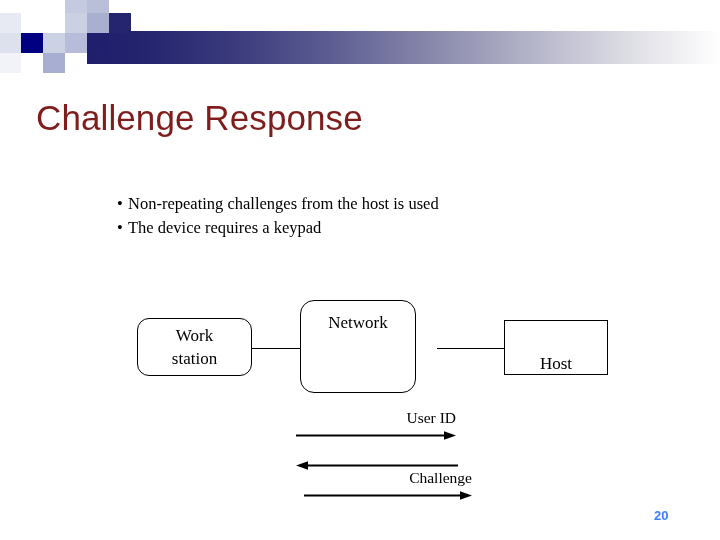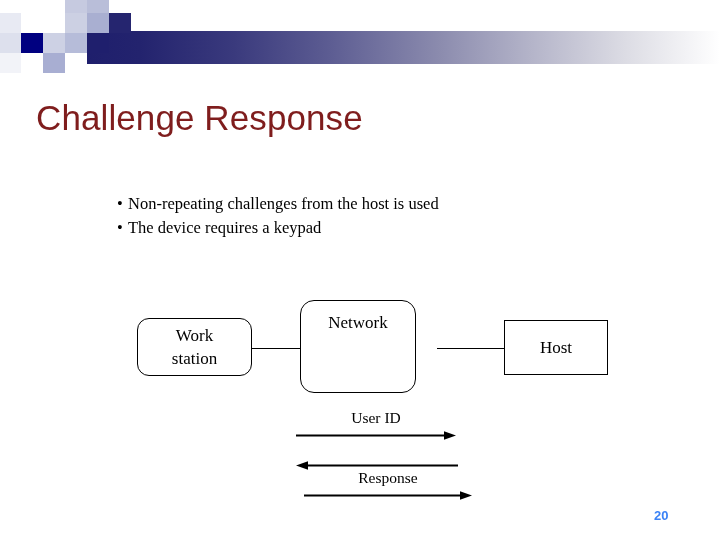--- a/index.html
+++ b/index.html
@@ -105,21 +105,21 @@
     left: 300px; top: 300px;
     width: 116px; height: 93px;
     border-radius: 14px;
     padding-top: 10px;
     line-height: 23px;
   }
   #node-host {
     left: 504px; top: 320px;
     width: 104px; height: 55px;
     display: flex;
-    align-items: center;
+    align-items: flex-end;
     justify-content: center;
   }
   .link-line {
     position: absolute;
     height: 0;
     border-top: 1.3px solid #000000;
     z-index: 1;
   }
   #link-ws-net { left: 241px; top: 348px; width: 62px; }
   #link-net-host { left: 437px; top: 348px; width: 70px; }
@@ -127,21 +127,21 @@
   
   .msg {
     position: absolute;
     height: 34px;
   }
   .msg-label {
     position: absolute;
     left: 0;
     top: 0;
     width: 100%;
-    text-align: center;
+    text-align: right;
     font-family: "Liberation Serif", "DejaVu Serif", serif;
     font-size: 15.5px;
     line-height: 19px;
     color: #000000;
     white-space: nowrap;
   }
   .msg-arrow {
     position: absolute;
     left: 0;
     top: 23px;
@@ -235,21 +235,21 @@
   <div class="msg" id="msg-challenge">
     <div class="msg-arrow">
       <svg width="162" height="9" viewBox="0 0 162 9" xmlns="http://www.w3.org/2000/svg">
         <line x1="11" y1="4.5" x2="162" y2="4.5" stroke="#000" stroke-width="2.2"></line>
         <polygon points="0,4.5 12,0.2 12,8.8" fill="#000"></polygon>
       </svg>
     </div>
   </div>
 
   <div class="msg" id="msg-response">
-    <div class="msg-label">Response</div>
+    <div class="msg-label">Challenge</div>
     <div class="msg-arrow">
       <svg width="168" height="9" viewBox="0 0 168 9" xmlns="http://www.w3.org/2000/svg">
         <line x1="0" y1="4.5" x2="159" y2="4.5" stroke="#000" stroke-width="2.2"></line>
         <polygon points="168,4.5 156,0.2 156,8.8" fill="#000"></polygon>
       </svg>
     </div>
   </div>
 
 </div>
 

